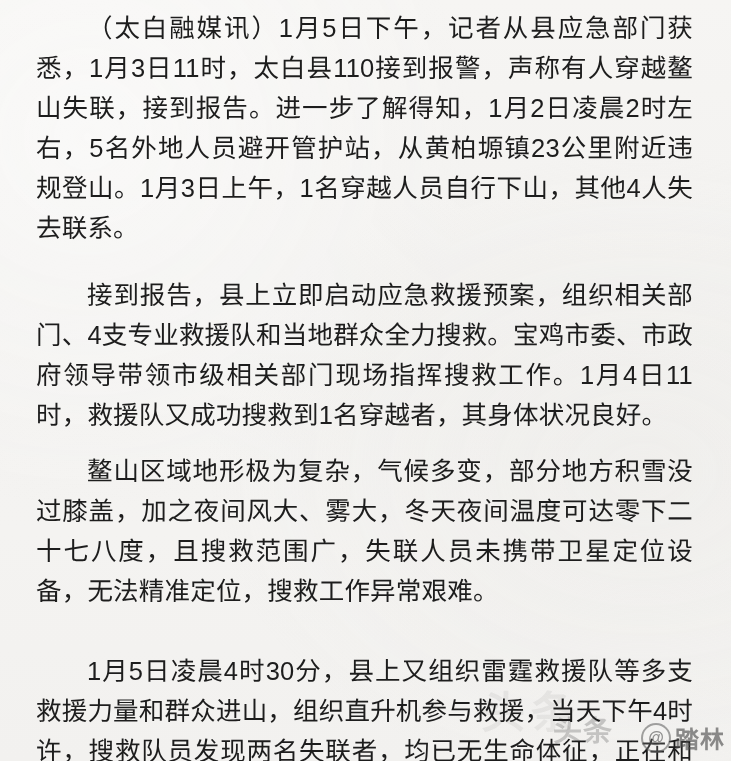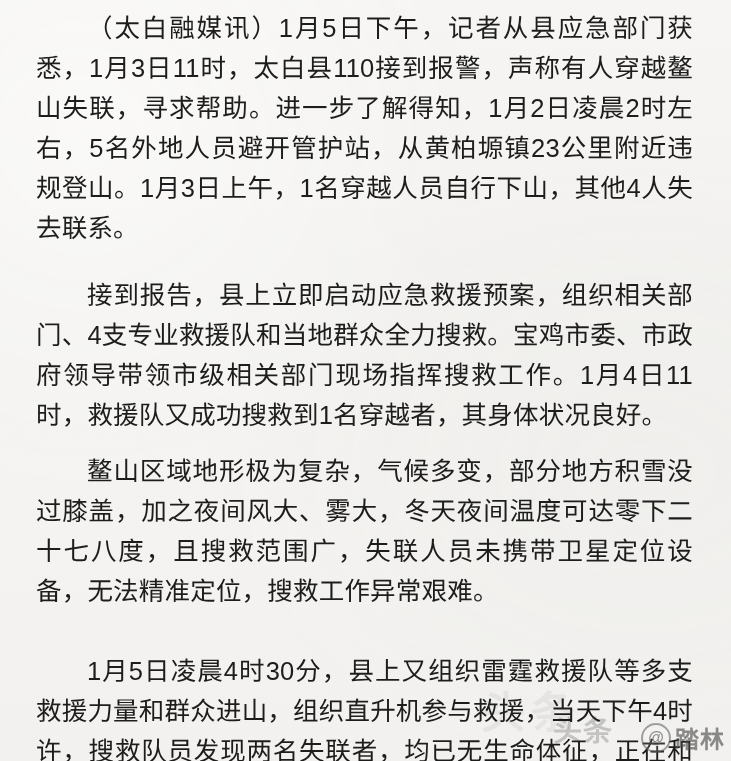--- a/index.html
+++ b/index.html
@@ -121,21 +121,21 @@
 </style>
 </head>
 <body>
 
 <div id="page">
 
   <div class="ghost-mark">头条</div>
 
   <div class="article">
 
-    <p class="para p1">（太白融媒讯）1月5日下午，记者从县应急部门获悉，1月3日11时，太白县110接到报警，声称有人穿越鳌山失联，寻求帮助。进一步了解得知，1月2日凌晨2时左右，5名外地人员避开管护站，从黄柏塬镇23公里附近违规登山。1月3日上午，1名穿越人员自行下山，其他4人失去联系。</p>
+    <p class="para p1">（太白融媒讯）1月5日下午，记者从县应急部门获悉，1月3日11时，太白县110接到报警，声称有人穿越鳌山失联，接到报告。进一步了解得知，1月2日凌晨2时左右，5名外地人员避开管护站，从黄柏塬镇23公里附近违规登山。1月3日上午，1名穿越人员自行下山，其他4人失去联系。</p>
 
     <p class="para p2">接到报告，县上立即启动应急救援预案，组织相关部门、4支专业救援队和当地群众全力搜救。宝鸡市委、市政府领导带领市级相关部门现场指挥搜救工作。1月4日11时，救援队又成功搜救到1名穿越者，其身体状况良好。</p>
 
     <p class="para p3">鳌山区域地形极为复杂，气候多变，部分地方积雪没过膝盖，加之夜间风大、雾大，冬天夜间温度可达零下二十七八度，且搜救范围广，失联人员未携带卫星定位设备，无法精准定位，搜救工作异常艰难。</p>
 
     <p class="para p4">1月5日凌晨4时30分，县上又组织雷霆救援队等多支救援力量和群众进山，组织直升机参与救援，当天下午4时许，搜救队员发现两名失联者，均已无生命体征，正在和家属确认身份信息。发现最后一名失联者在探险过程中发生坠崖事故，现场坡陡崖高，搜救队员无法到达，直升飞机正在全力救援。</p>
 
   </div>
 
   <div class="wm-big">头条</div>

